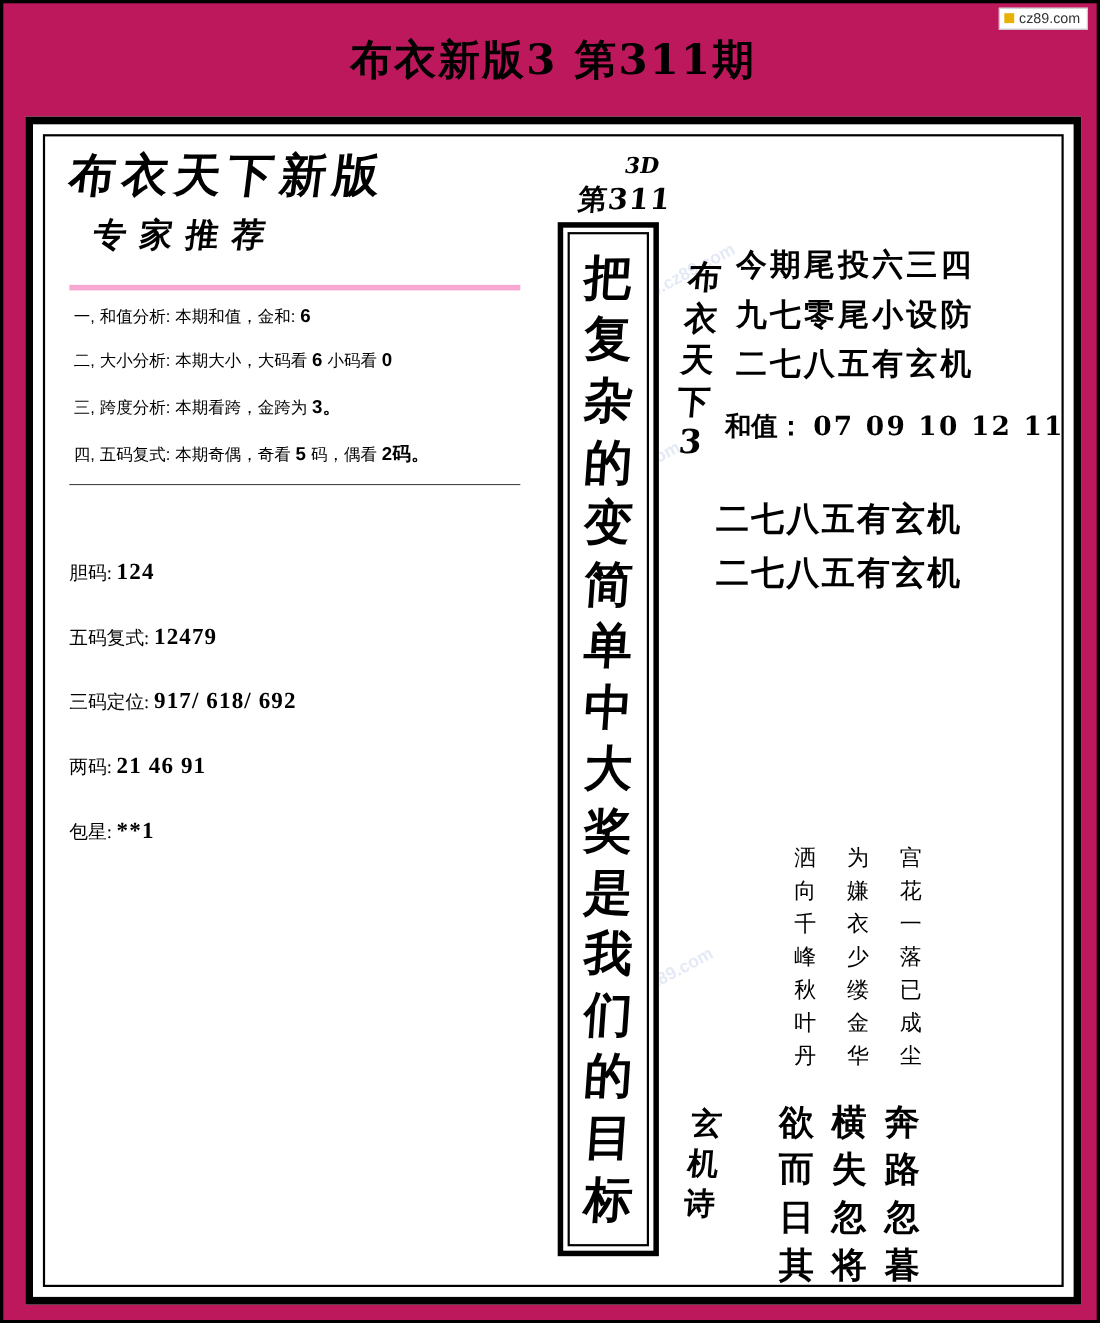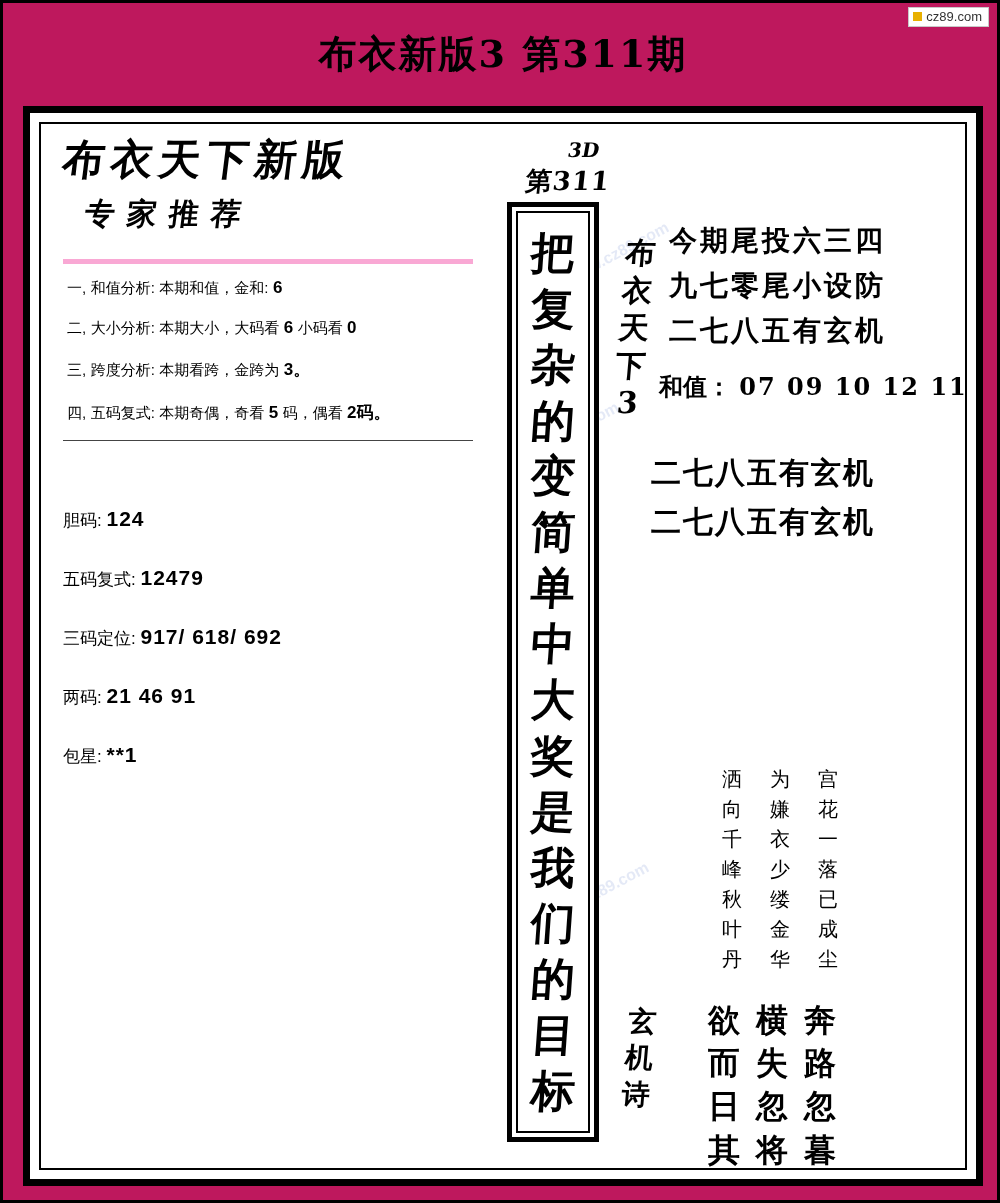--- a/index.html
+++ b/index.html
@@ -115,20 +115,21 @@
     font-family: "Liberation Sans", sans-serif;
     margin: 0 0 20px 4px;
     white-space: nowrap;
   }
   .analysis-row:last-child { margin-bottom: 6px; }
   .analysis-row .lead { font-size: 15px; }
   .analysis-row b { font-weight: bold; font-size: 17px; }
 
   .picks {
     margin-top: 66px;
+    font-family: Liberation Serif, serif;
   }
   .pick-row {
     font-size: 17px;
     margin-bottom: 34px;
     white-space: nowrap;
   }
   .pick-row .lbl { font-size: 17px; }
   .pick-row .val {
     font-weight: bold;
     font-size: 21px;

